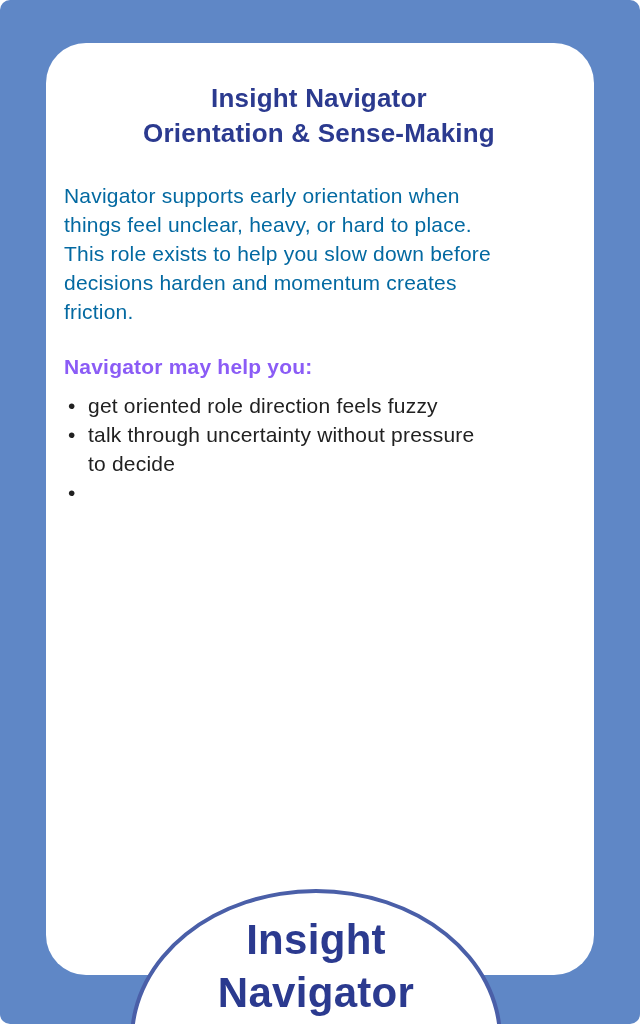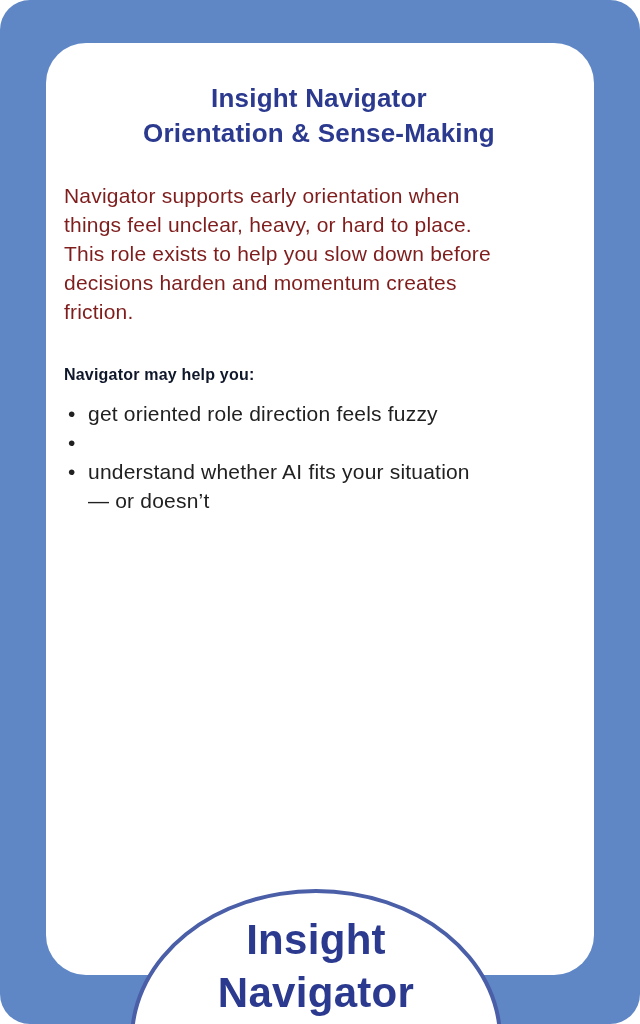--- a/index.html
+++ b/index.html
@@ -13,21 +13,21 @@
   .stage {
     position: relative;
     width: 640px;
     height: 1024px;
     overflow: hidden;
   }
   .bg {
     position: absolute;
     inset: 0;
     background: #5f87c6;
-    border-radius: 30px;
+    border-radius: 10px;
     overflow: hidden;
   }
   .card {
     position: absolute;
     left: 46px;
     top: 43px;
     width: 548px;
     height: 932px;
     background: #ffffff;
     border-radius: 40px;
@@ -40,33 +40,33 @@
     text-align: center;
     color: #2b3a8f;
     font-size: 26px;
     line-height: 35px;
     font-weight: bold;
     letter-spacing: 0.2px;
     white-space: pre-line;
   }
   .para {
     margin: 26px 0 0 0;
-    color: #7f1d1d;
+    color: #0369a1;
     font-size: 21px;
     line-height: 29px;
     letter-spacing: 0.2px;
     white-space: pre-line;
   }
   .para.first {
     margin-top: 30px;
   }
   .list-heading {
-    margin: 34px 0 0 0;
-    color: #0f172a;
-    font-size: 16px;
+    margin: 26px 0 0 0;
+    color: #8b5cf6;
+    font-size: 21px;
     line-height: 29px;
     font-weight: bold;
     letter-spacing: 0.2px;
   }
   ul.bullets {
     list-style: none;
     margin: 10px 0 0 0;
     padding: 0;
   }
   ul.bullets li {
@@ -128,25 +128,25 @@
 
       <p class="list-heading">Navigator may help you:</p>
 
       <ul class="bullets">
         <li>
           <span class="marker">•</span>
           <span class="btext">get oriented role direction feels fuzzy</span>
         </li>
         <li>
           <span class="marker">•</span>
+          <span class="btext">talk through uncertainty without pressure
+to decide</span>
         </li>
         <li>
           <span class="marker">•</span>
-          <span class="btext">understand whether AI fits your situation
-— or doesn’t</span>
         </li>
       </ul>
 
     </div>
 
     <div class="badge">
       <div class="badge-label">Insight
 Navigator</div>
     </div>
 

